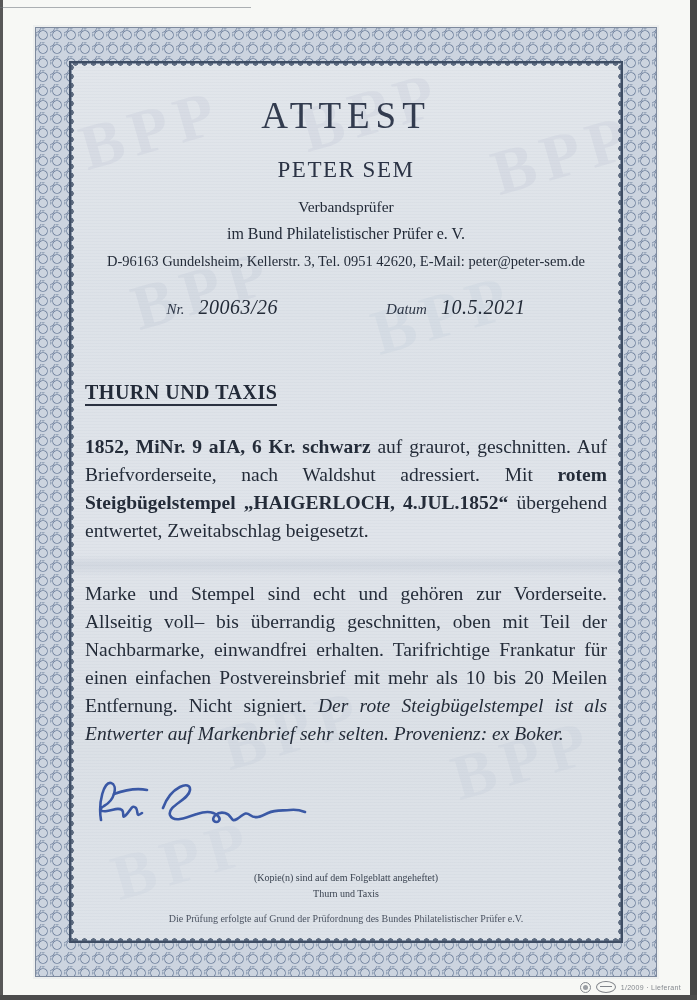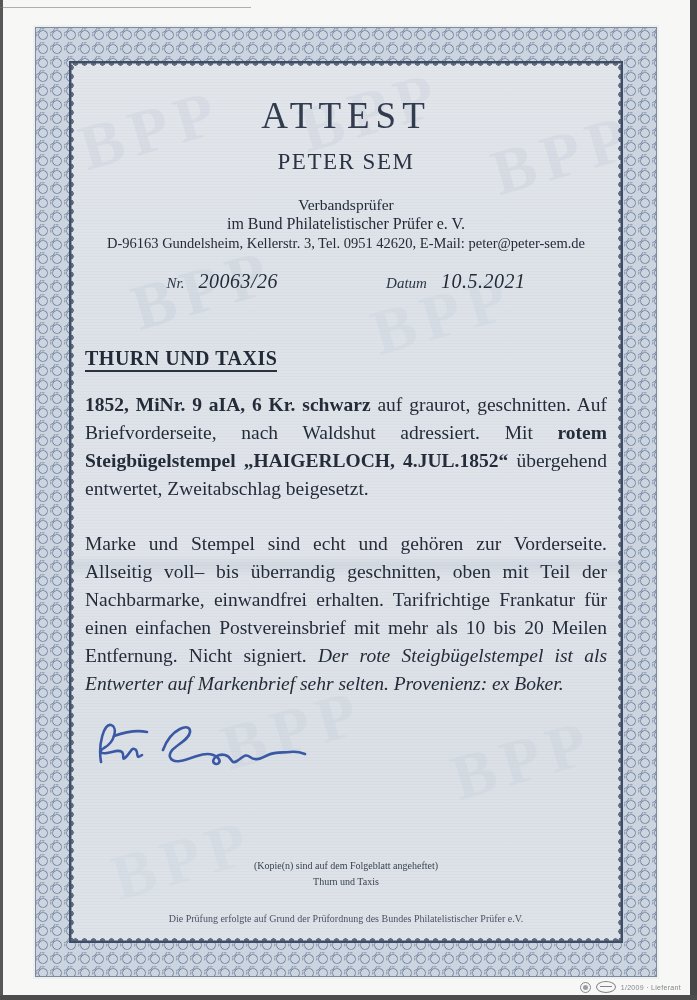--- a/index.html
+++ b/index.html
@@ -66,28 +66,28 @@
   .watermarks span:nth-child(2){left:228px; top:12px;}
   .watermarks span:nth-child(3){left:420px; top:55px;}
   .watermarks span:nth-child(4){left:60px; top:190px;}
   .watermarks span:nth-child(5){left:300px; top:215px; color:rgba(100,120,160,.055);}
   .watermarks span:nth-child(6){left:150px; top:630px; color:rgba(100,120,160,.05);}
   .watermarks span:nth-child(7){left:380px; top:660px; color:rgba(100,120,160,.05);}
   .watermarks span:nth-child(8){left:40px; top:760px; color:rgba(100,120,160,.045);}
 
   .content{
     position:relative; z-index:2; height:100%; box-sizing:border-box;
-    display:flex; flex-direction:column; text-align:center;
+    display:flex; flex-direction:column; text-align:center;gap:8px;
   }
   .title{
     margin:34px 0 0; font-weight:400; font-size:37px; line-height:1;
     letter-spacing:6px; color:#333c4f;
   }
   .examiner-name{margin:15px 0 0; font-size:23px; letter-spacing:1.5px; font-weight:normal; color:#2b3345;}
-  .examiner-role{margin-top:21px; font-size:15.5px;}
+  .examiner-role{margin-top:7px; font-size:15.5px;}
   .examiner-assoc{margin-top:1px; font-size:16px;}
   .examiner-contact{margin-top:2px; font-size:14.5px;}
   .meta-row{
     display:flex; align-items:baseline; justify-content:center;
     margin-top:18px; font-size:15px;font-style:italic;
   }
   .meta-label{color:#2e3747;}
   .meta-value{font-size:20px; margin-left:14px; letter-spacing:.5px;}
   .meta-gap{width:108px;}
   .section-title{
@@ -99,21 +99,21 @@
     text-align:justify; margin:21px 14px 0; font-size:19.5px; line-height:28px;
     color:#242c39;
   }
   .body-para.second{margin-top:27px;}
   .sig-wrap{align-self:flex-start; margin:12px 0 0 16px;}
   .sig-wrap svg{display:block;}
   .footer{
     margin-top:auto; padding:0 10px 14px; font-size:10px; line-height:16.5px;
     color:#39424f;
   }
-  .footer .f4{margin-top:20px; color:#4a5260;font-family:Liberation Serif, serif;}
+  .footer .f4{margin-top:8px; color:#4a5260;font-family:Liberation Serif, serif;}
 
   
   .imprint{
     position:absolute; right:16px; bottom:7px; z-index:7;
     display:flex; align-items:center; gap:5px; color:#84888e;
   }
   .imp-circle{
     width:9px; height:9px; border:1px solid #84888e; border-radius:50%;
     display:inline-block; position:relative;
   }

